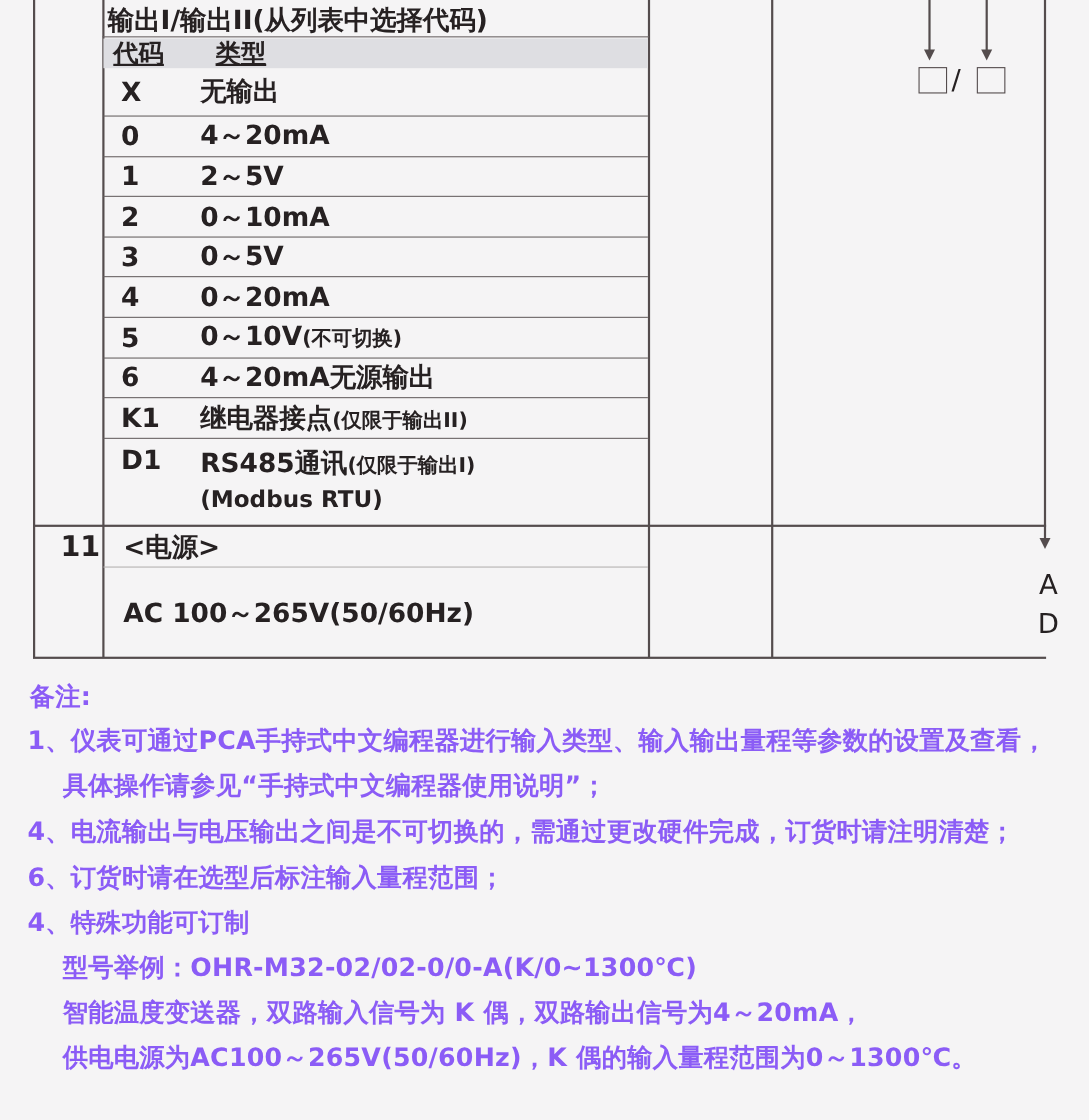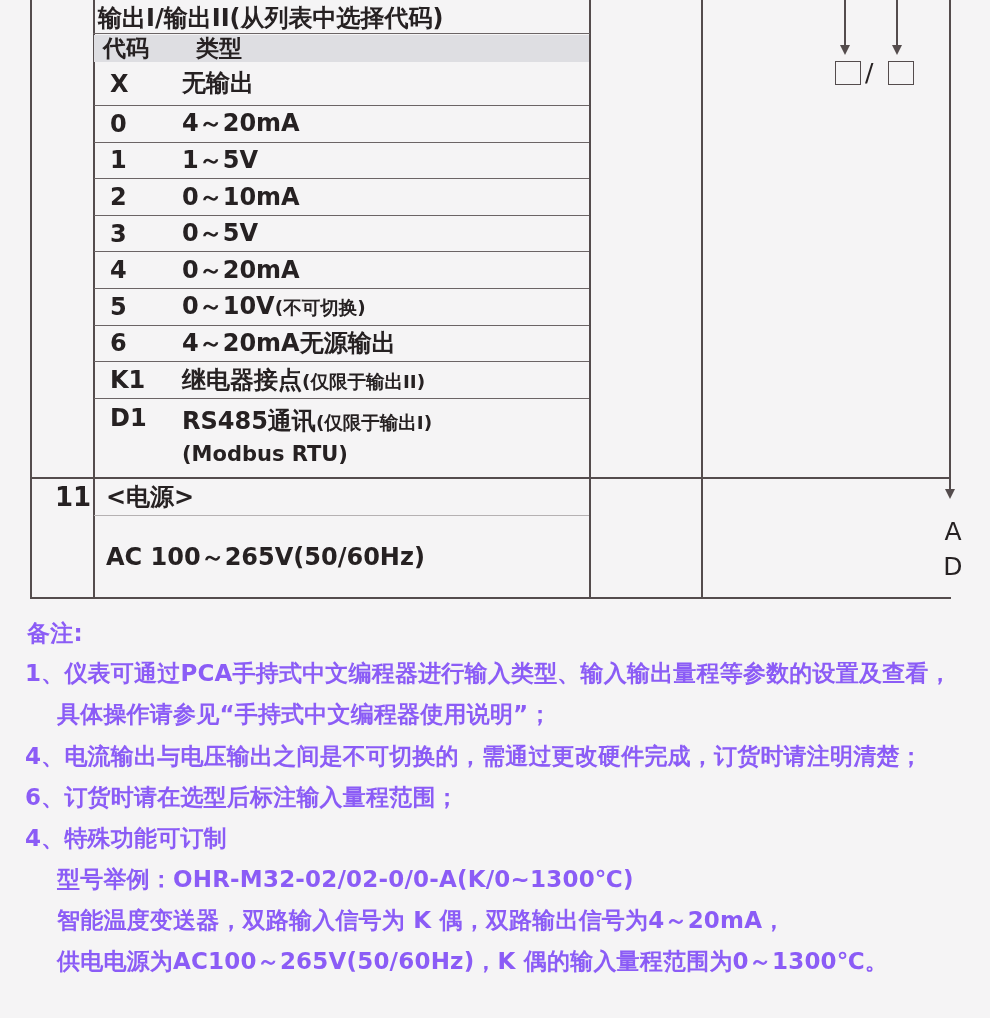--- a/index.html
+++ b/index.html
@@ -27,21 +27,21 @@
   .v-colsep{left:93px;top:0;height:598px;}
   .v-content-right{left:589px;top:0;height:598px;}
   .v-mid-right{left:701px;top:0;height:598px;}
   .v-right{left:949px;top:0;height:490px;}
   .h-title-bottom{left:93px;top:33px;width:497px;height:1px;background:var(--separator);}
   .h-section{left:30px;top:477px;width:921px;}
   .h-bottom{left:30px;top:597px;width:921px;}
 
   
   .band{position:absolute;left:94px;top:35px;width:495px;height:27px;background:var(--band);
-        display:flex;align-items:center;font-size:23px;font-weight:600;}
+        display:flex;align-items:center;font-size:23px;font-weight:600;text-decoration:underline;}
   .band .h-code{margin-left:9px;width:93px;}
   .band .h-type{}
 
   
   .sec-title{position:absolute;left:98px;top:2px;font-size:24px;font-weight:600;white-space:nowrap;}
 
   
   .orows{position:absolute;left:94px;top:62px;width:495px;height:415px;display:flex;flex-direction:column;}
   .orow{display:flex;align-items:center;height:36.6px;border-bottom:1px solid var(--separator);
         font-size:24px;font-weight:600;flex:0 0 auto;}
@@ -50,21 +50,21 @@
   .orow .code{width:88px;padding-left:16px;font-size:24px;}
   .orow .typ{white-space:nowrap;}
   .orow .small{font-size:18.5px;font-weight:600;}
   .orow .tcol{display:flex;flex-direction:column;line-height:1.45;}
   .orow .l2{font-size:21px;font-weight:600;}
 
   
   .row-no{position:absolute;left:30px;top:482px;width:86px;text-align:center;
           font-size:26px;font-weight:600;}
   .prows{position:absolute;left:94px;top:478.5px;width:495px;height:119px;display:flex;flex-direction:column;}
-  .prow{display:flex;align-items:center;padding-left:12px;font-size:24px;font-weight:600;
+  .prow{display:flex;align-items:center;padding-left:18px;font-size:24px;font-weight:600;
         height:37px;border-bottom:1px solid var(--separator-light);flex:0 0 auto;white-space:nowrap;}
   .prow:last-child{border-bottom:none;flex:1 1 auto;}
 
   
   .stem{position:absolute;width:1.5px;background:var(--border-dark);}
   .stem-1{left:844px;top:0;height:46px;}
   .stem-2{left:896px;top:0;height:46px;}
   .arrowhead{position:absolute;width:0;height:0;
              border-left:5px solid transparent;border-right:5px solid transparent;
              border-top:10px solid var(--border-dark);}
@@ -126,21 +126,21 @@
       </div>
       <div class="orow">
         <span class="code">0</span>
         <span class="tcol">
           <span class="typ">4～20mA</span>
         </span>
       </div>
       <div class="orow">
         <span class="code">1</span>
         <span class="tcol">
-          <span class="typ">1～5V</span>
+          <span class="typ">2～5V</span>
         </span>
       </div>
       <div class="orow">
         <span class="code">2</span>
         <span class="tcol">
           <span class="typ">0～10mA</span>
         </span>
       </div>
       <div class="orow">
         <span class="code">3</span>

